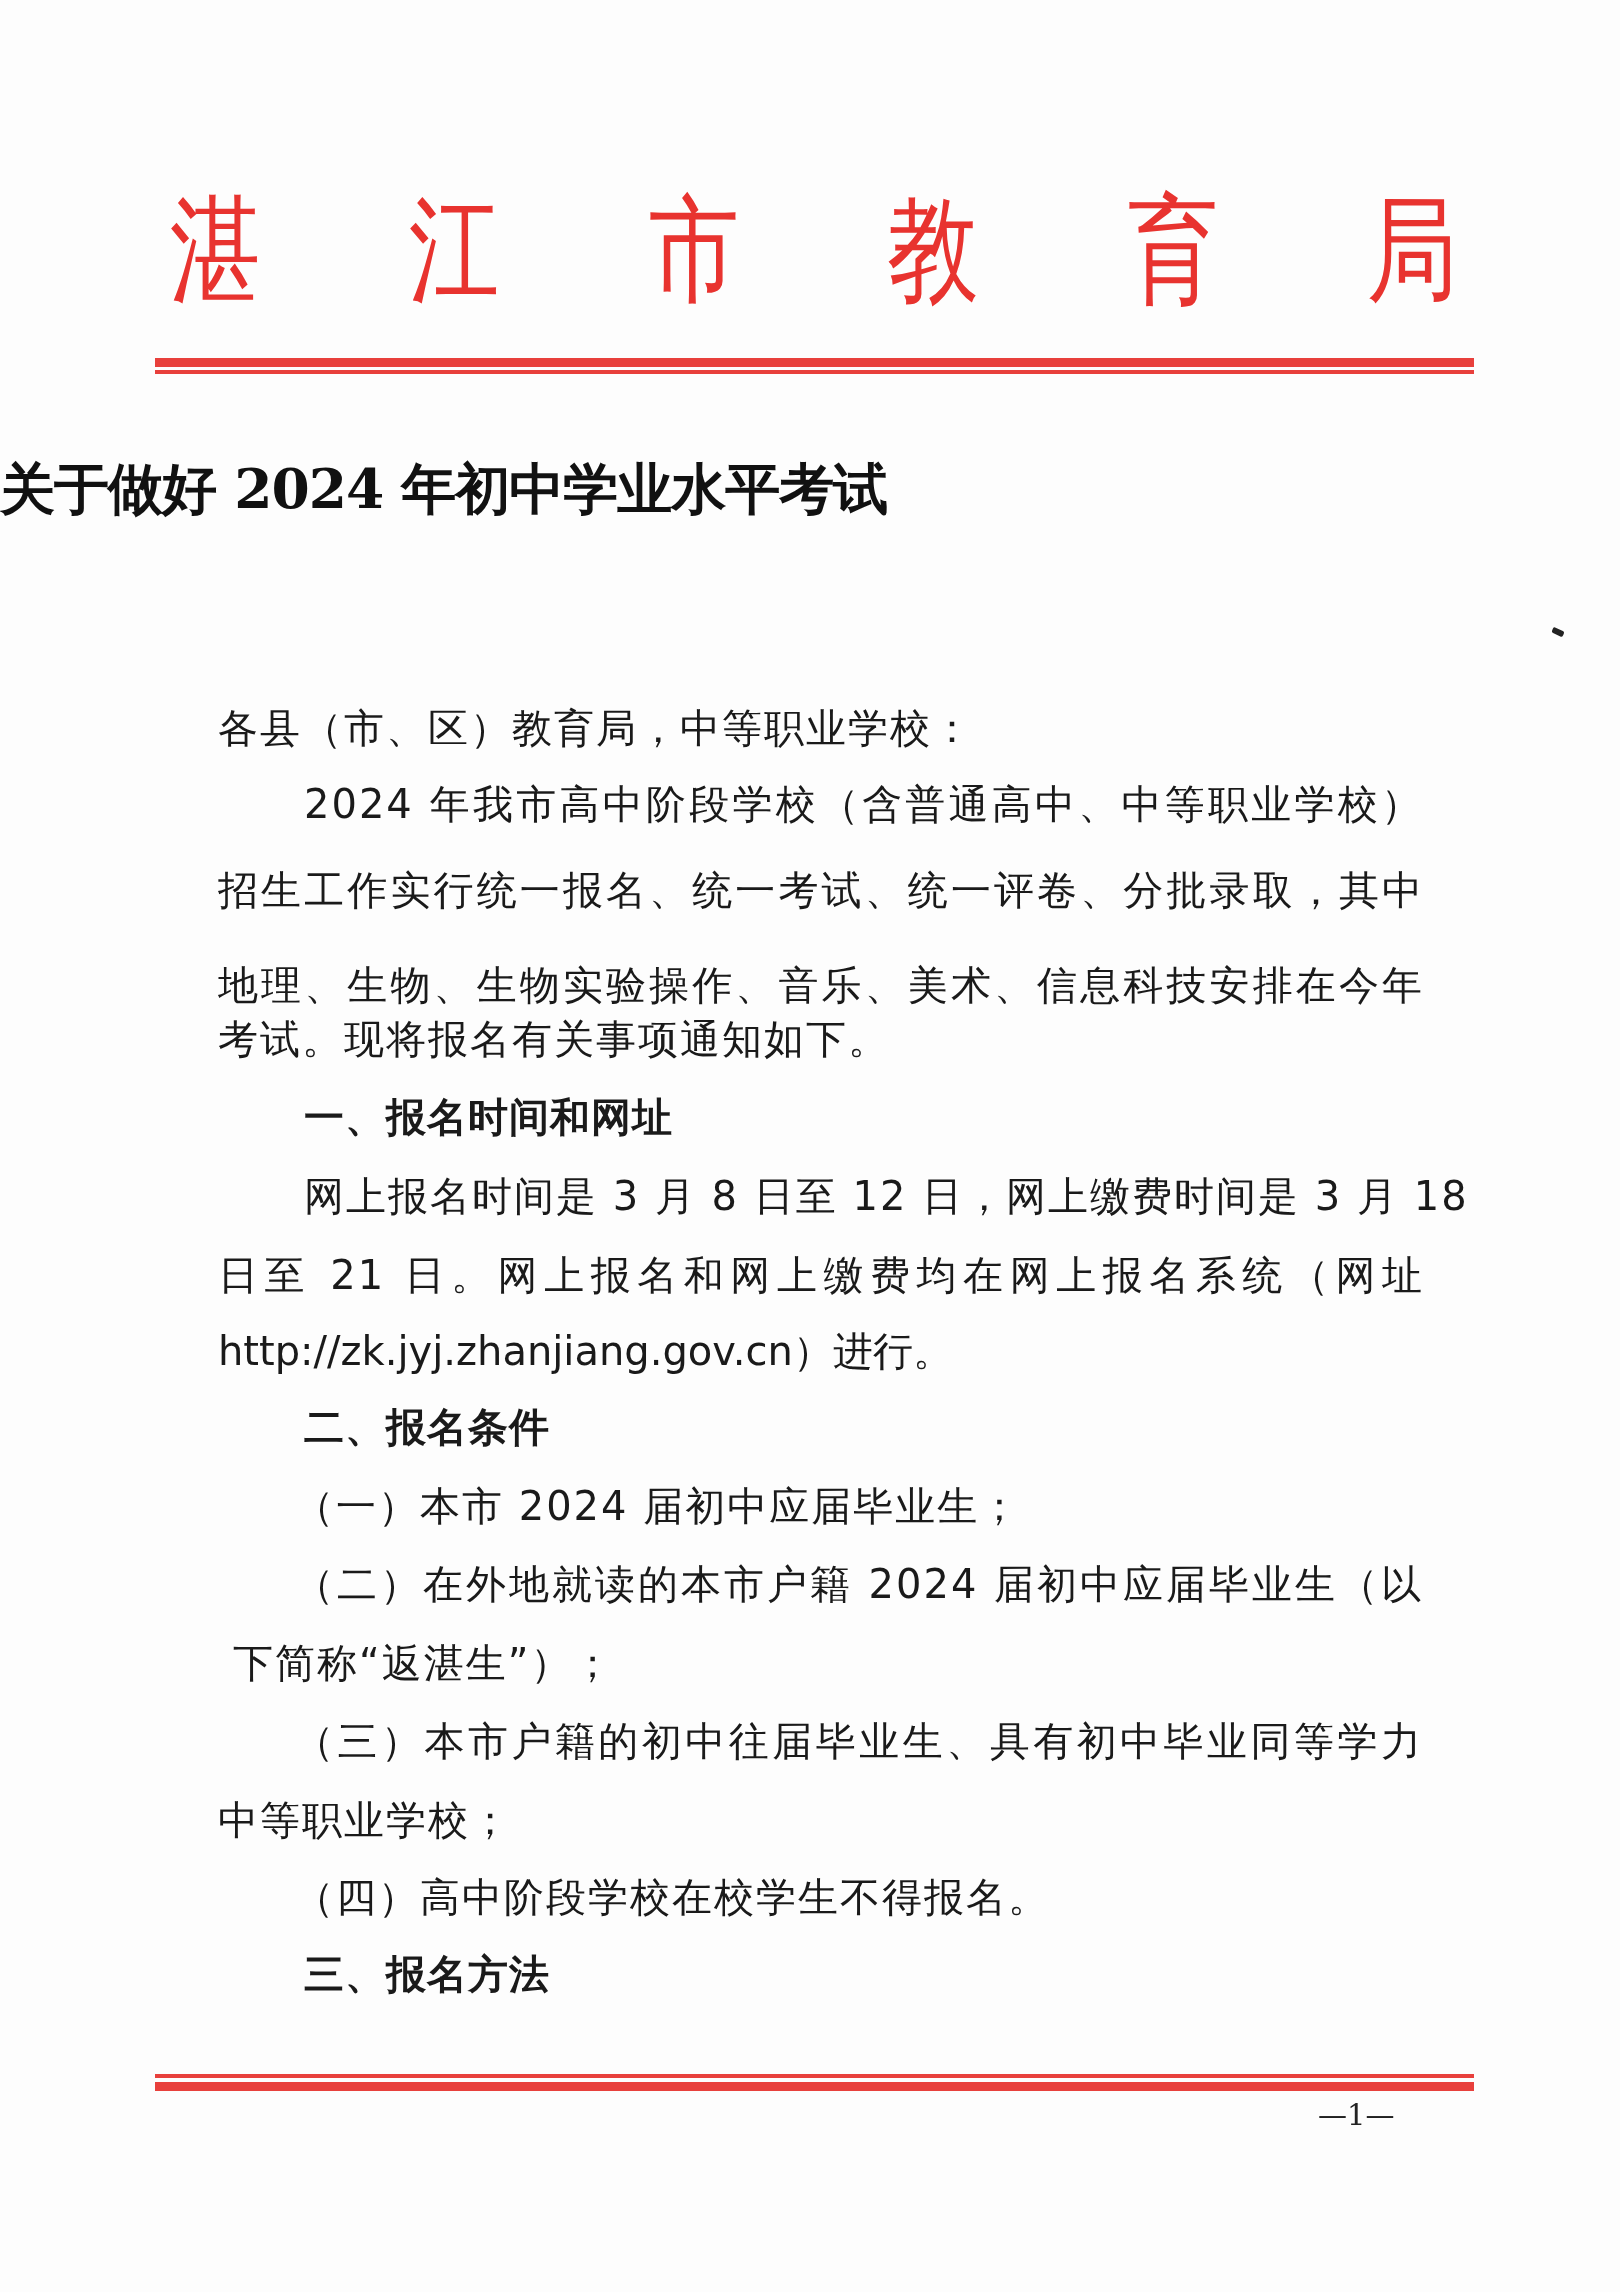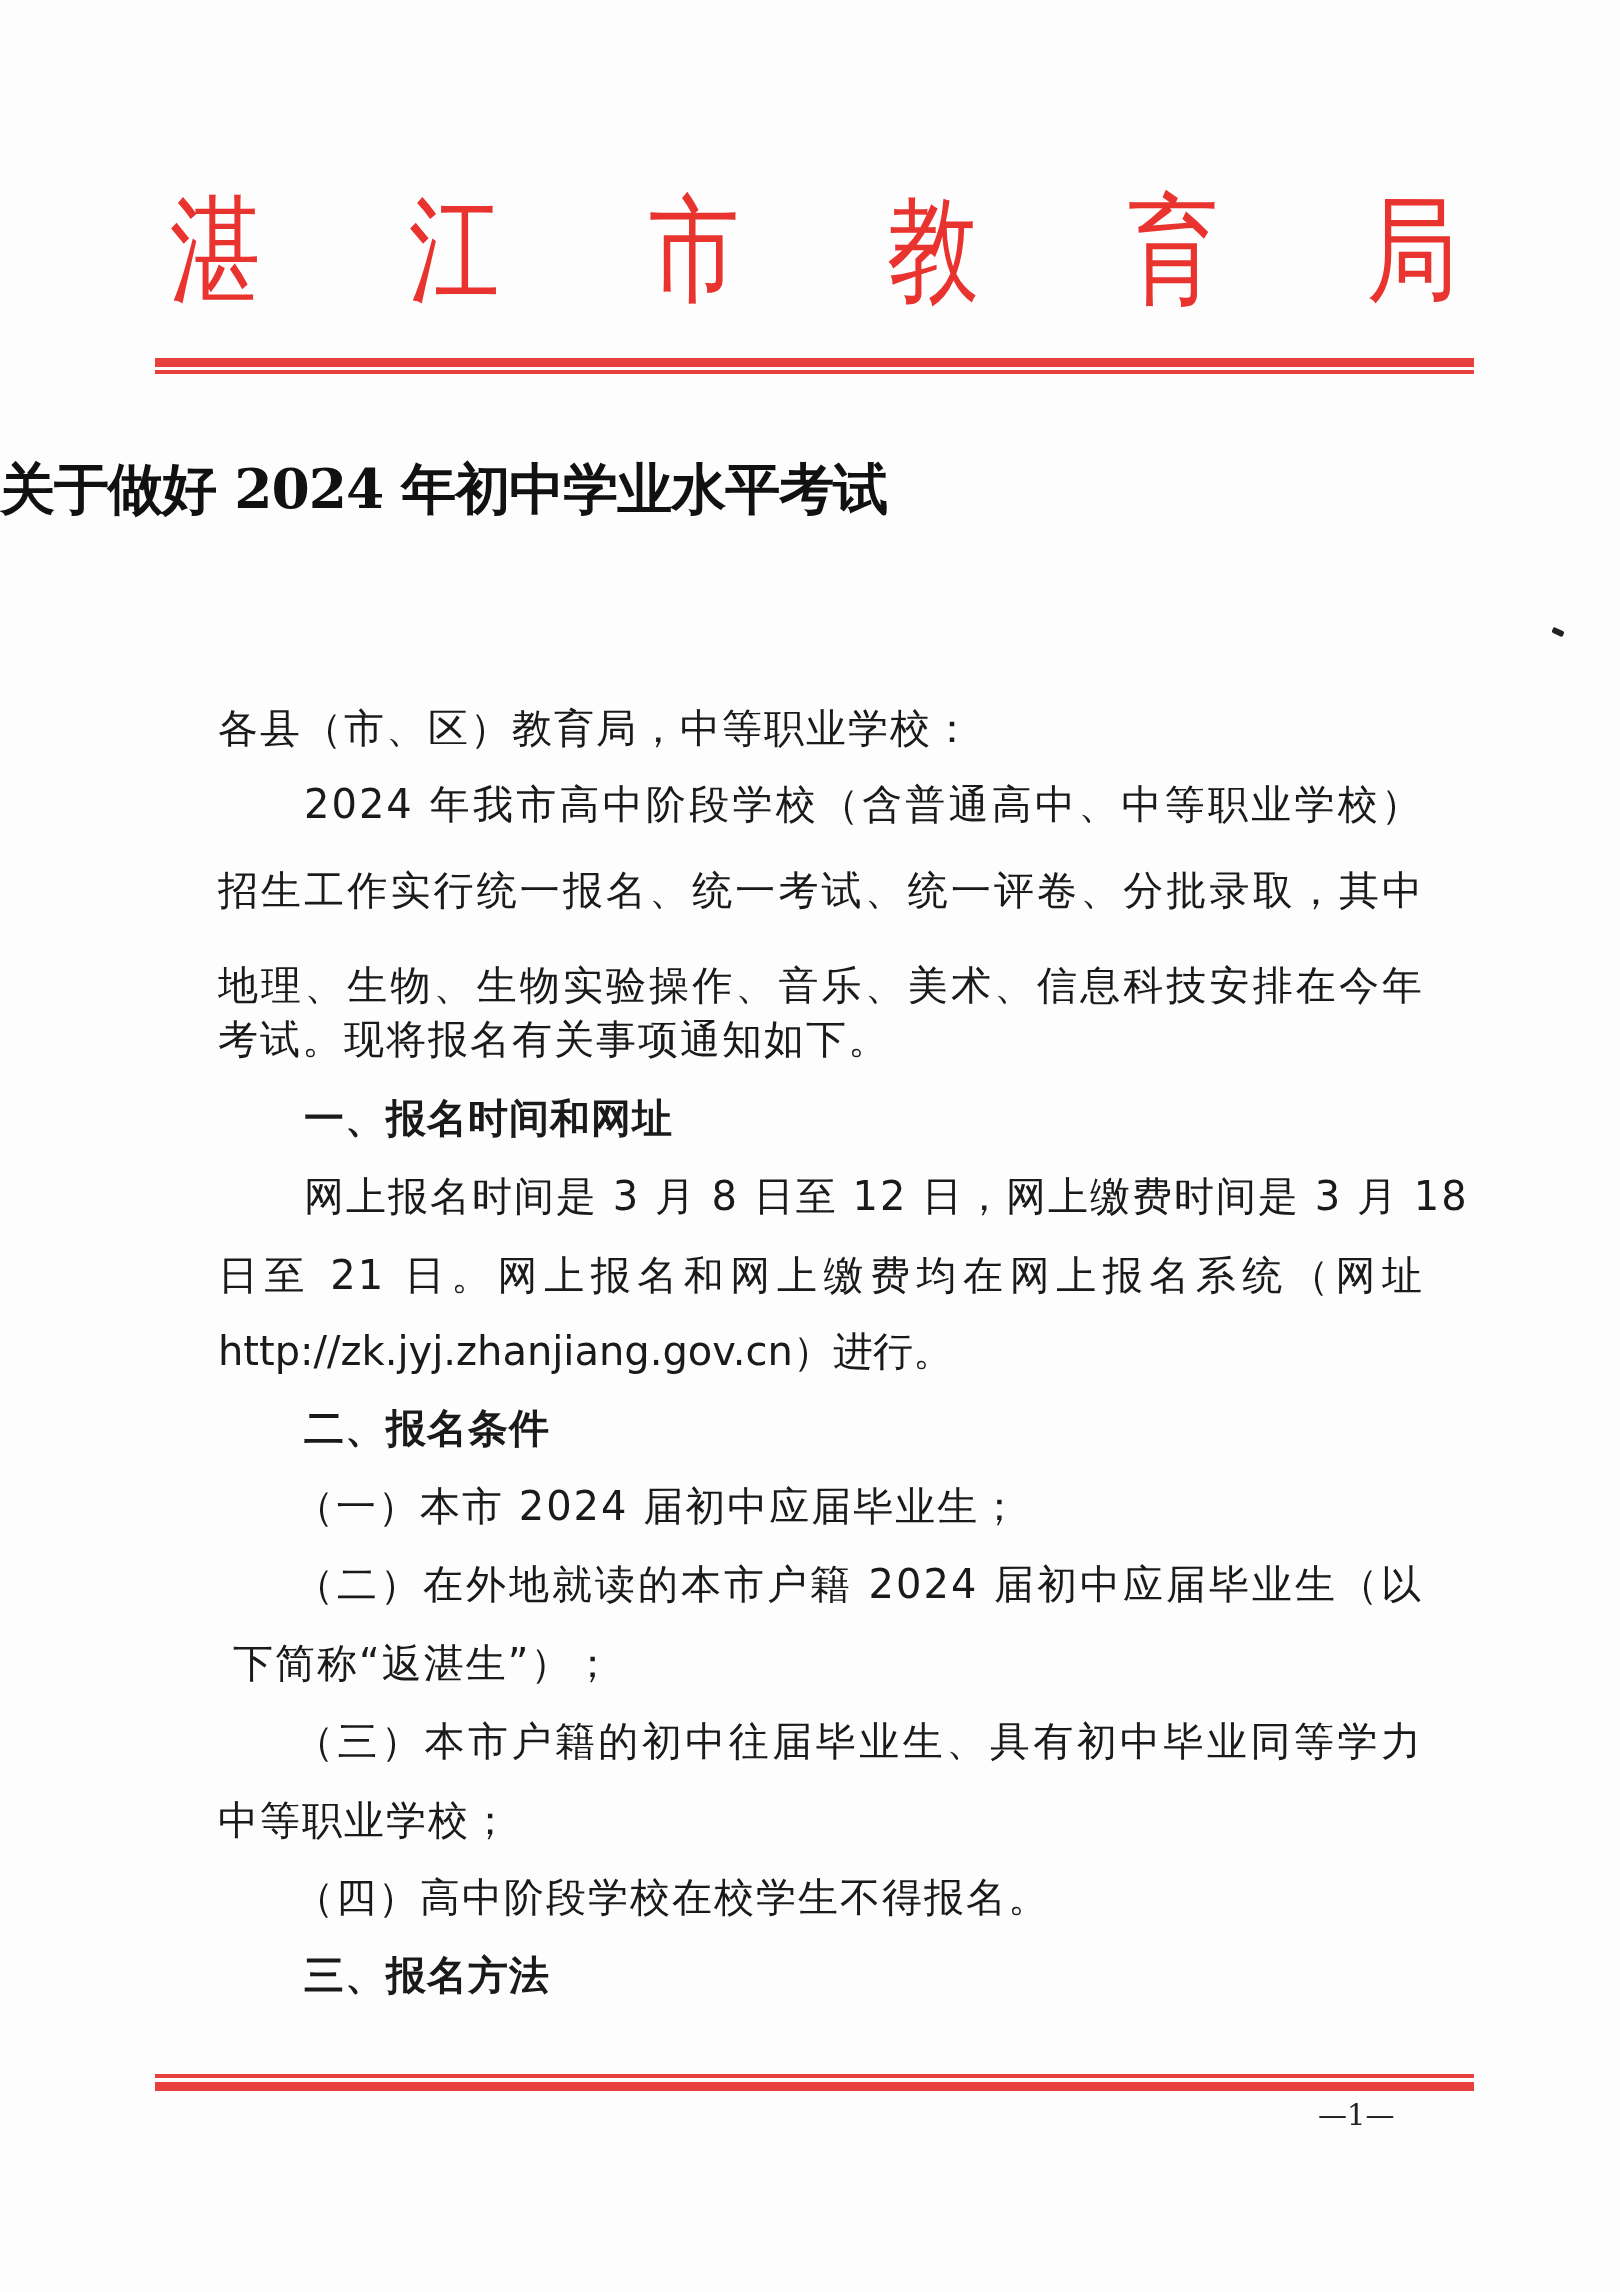--- a/index.html
+++ b/index.html
@@ -79,21 +79,21 @@
       line-height: 1;
       color: #1a1a1a;
       white-space: nowrap;
       letter-spacing: 2px;
     }
     .line.justify {
       text-align: justify;
       text-align-last: justify;
     }
     .line.indent { left: 304px; width: 1119px; }
-    .line.heading { font-weight: bold; letter-spacing: 1px; }
+    .line.heading { font-weight: bold; letter-spacing: 1px; font-family: Liberation Serif, serif; }
 
     .page-number {
       position: absolute;
       left: 1318px;
       top: 2098px;
       font-family: "DejaVu Serif", "Liberation Serif", serif;
       font-size: 29px;
       color: #222;
       letter-spacing: 0;
     }

